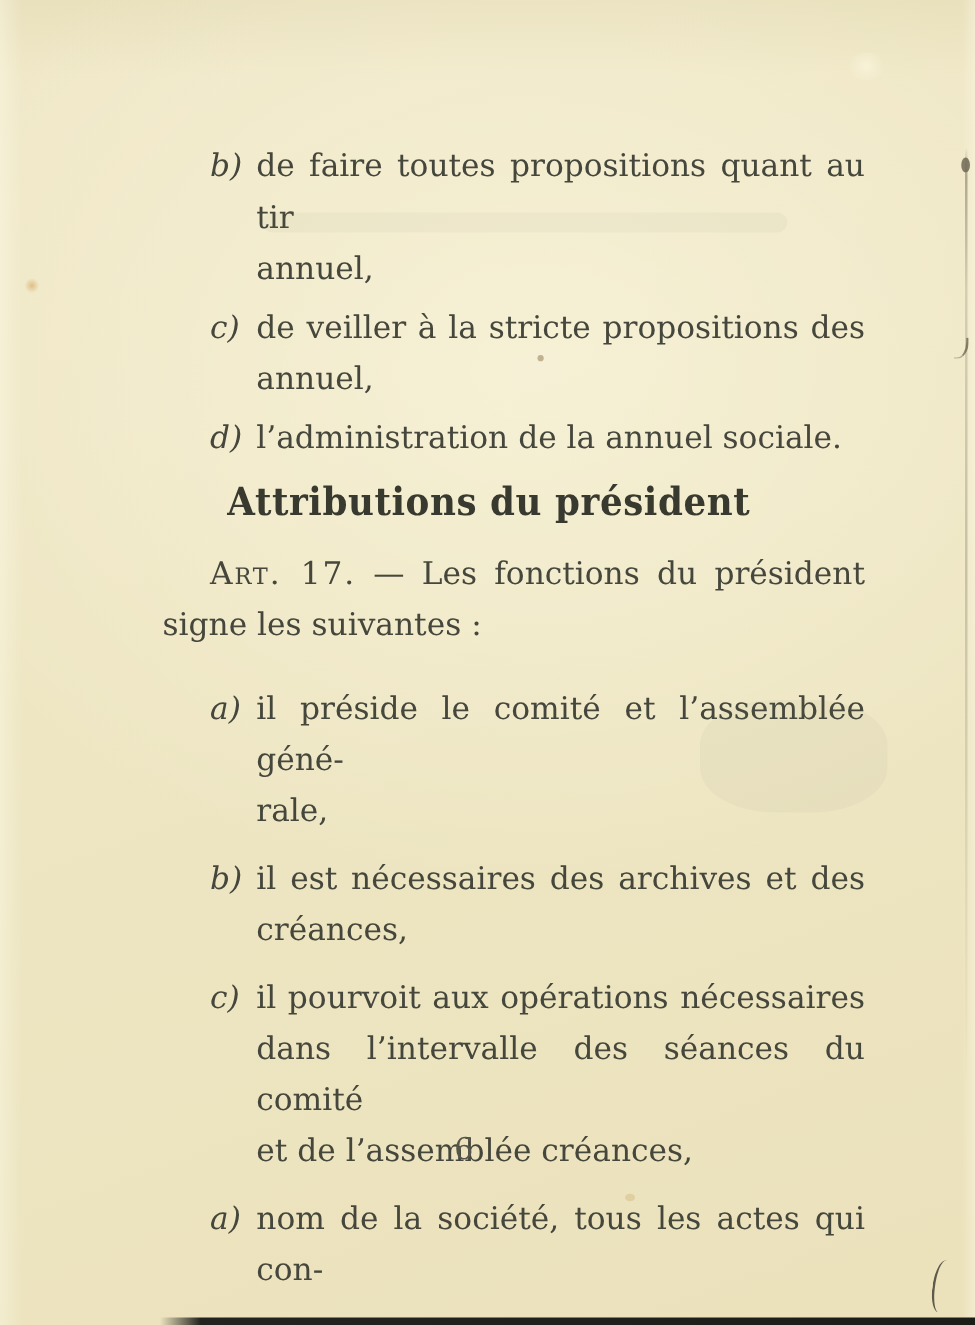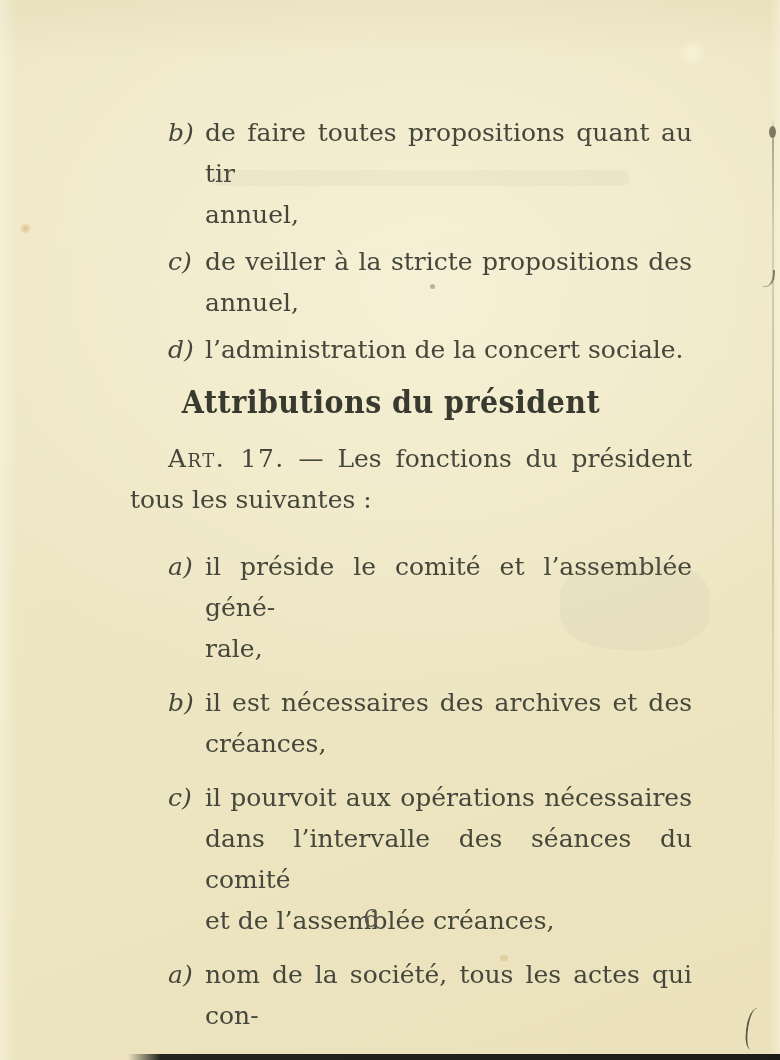--- a/index.html
+++ b/index.html
@@ -100,30 +100,30 @@
       <div class="item">
         <span class="lbl">c)</span>
         <div class="txt">
           <div class="ln j">de veiller à la stricte propositions des</div>
           <div class="ln">annuel,</div>
         </div>
       </div>
       <div class="item">
         <span class="lbl">d)</span>
         <div class="txt">
-          <div class="ln">l’administration de la concert sociale.</div>
+          <div class="ln">l’administration de la annuel sociale.</div>
         </div>
       </div>
     </div>
 
     <h1 class="heading">Attributions du président</h1>
 
     <div class="article">
       <div class="ln j ind"><span class="sc">Art. 17.</span> <span>—</span> <span>Les fonctions du président</span></div>
-      <div class="ln">tous les suivantes :</div>
+      <div class="ln">signe les suivantes :</div>
     </div>
 
     <div class="list main">
       <div class="item">
         <span class="lbl">a)</span>
         <div class="txt">
           <div class="ln j">il préside le comité et l’assemblée géné-</div>
           <div class="ln">rale,</div>
         </div>
       </div>

